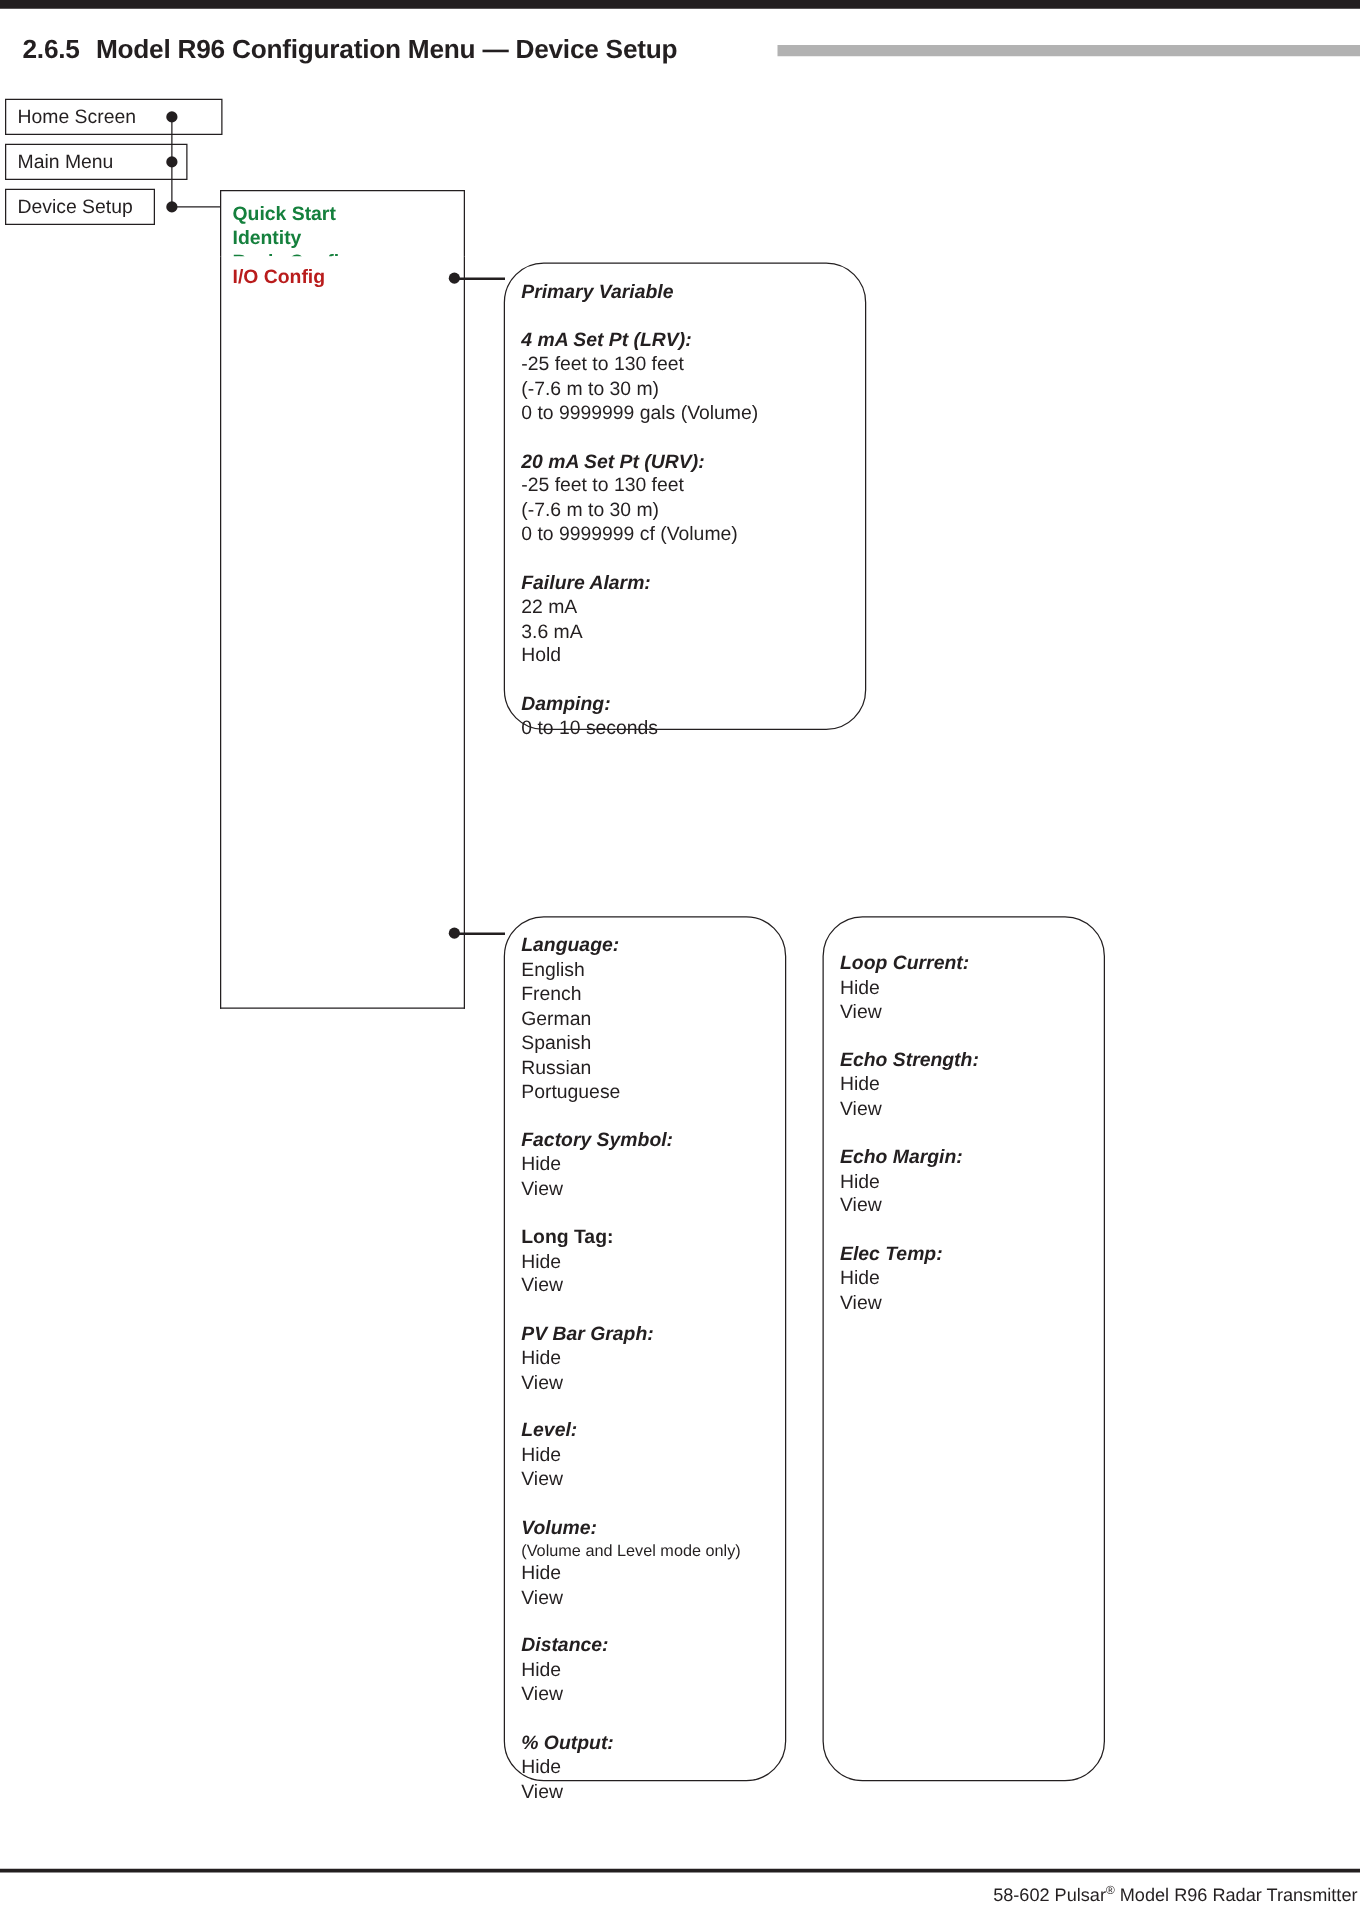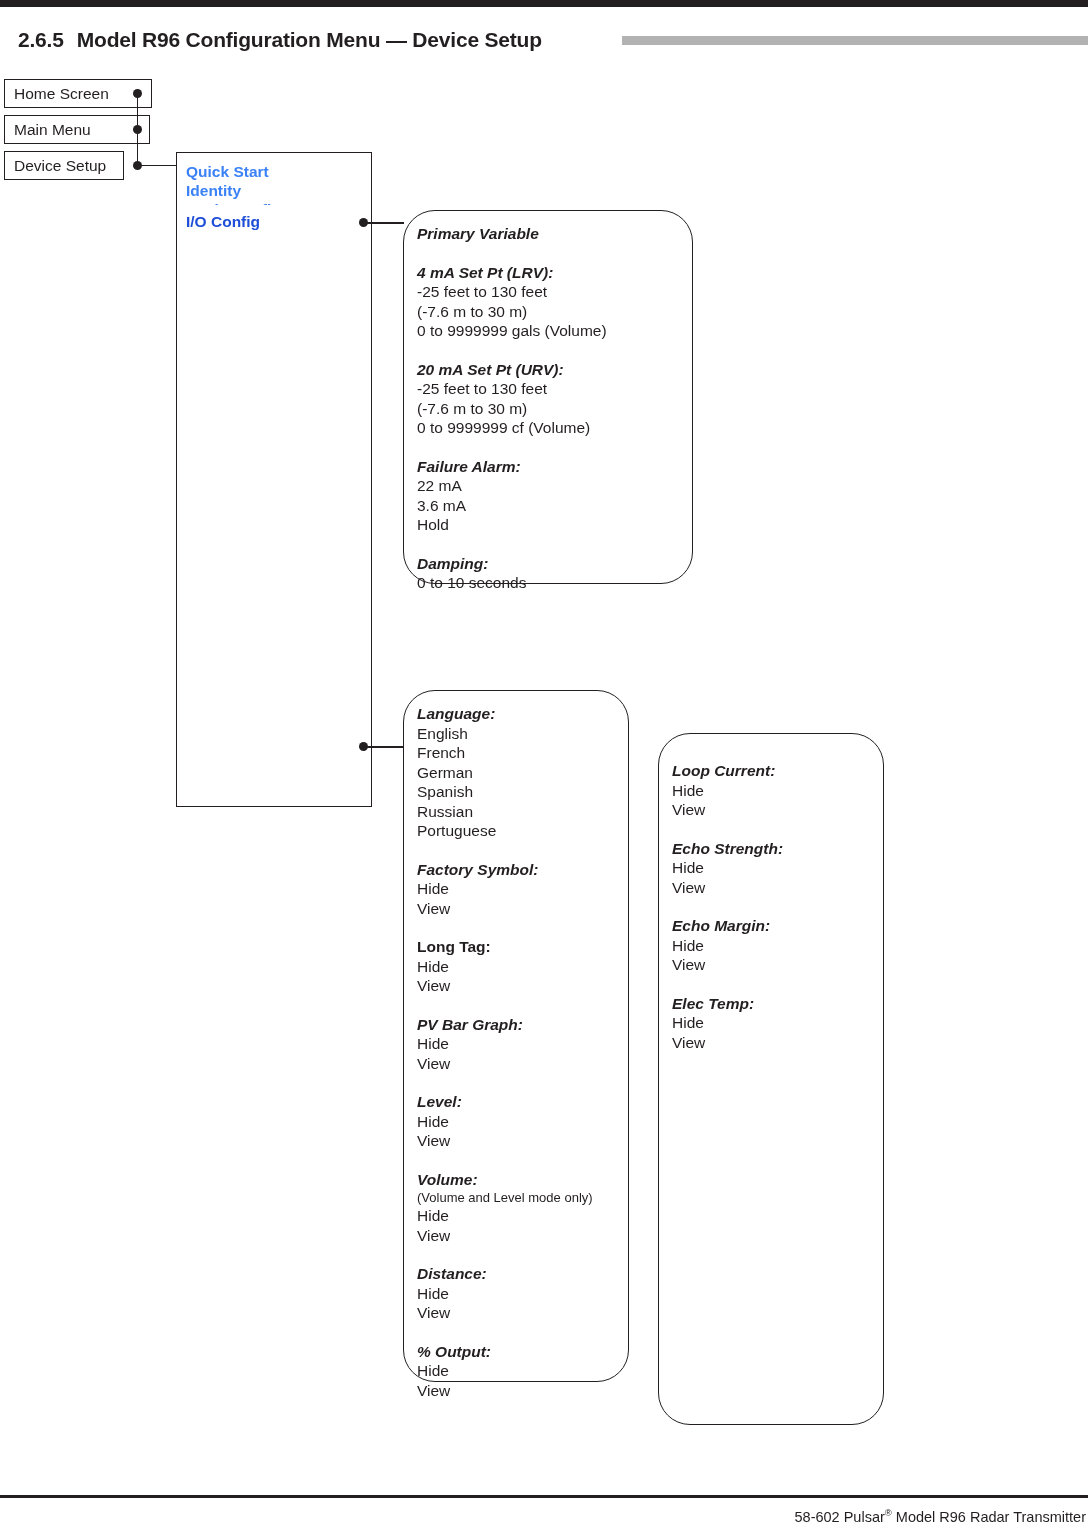--- a/index.html
+++ b/index.html
@@ -85,25 +85,25 @@
   }
 
   
   .menu-box {
     padding: 9px 0 0 9px;
   }
   .menu-item {
     font-size: 15.5px;
     font-weight: bold;
     line-height: 19.2px;
-    color: #3b82f6;
+    color: #15803d;
     white-space: nowrap;
   }
   .menu-item.active {
-    color: #1d4ed8;
+    color: #b91c1c;
   }
 
   
   .detail-box {
     padding: 13px 0 0 13px;
     border-radius: 32px;
   }
   .p-head {
     font-size: 15.5px;
     font-weight: bold;
@@ -155,21 +155,21 @@
 <body>
 
 <div class="top-rule"></div>
 
 <div class="section-head">
   <span class="section-num">2.6.5</span>
   <span class="section-title">Model R96 Configuration Menu — Device Setup</span>
 </div>
 <div class="head-bar"></div>
 
-<div class="box nav-box" style="left:4px; top:79px; width:148px; height:29px;">
+<div class="box nav-box" style="left:4px; top:79px; width:174px; height:29px;">
   <span>Home Screen</span>
 </div>
 <div class="dot" style="left:133px; top:89px;"></div>
 
 <div class="box nav-box" style="left:4px; top:115px; width:146px; height:29px;">
   <span>Main Menu</span>
 </div>
 <div class="dot" style="left:133px; top:125px;"></div>
 
 <div class="box nav-box" style="left:4px; top:151px; width:120px; height:29px;">
@@ -216,21 +216,21 @@
   <div class="p-head">Failure Alarm:</div>
   <div class="p-val">22 mA</div>
   <div class="p-val">3.6 mA</div>
   <div class="p-val">Hold</div>
   <div class="p-gap"></div>
 
   <div class="p-head">Damping:</div>
   <div class="p-val">0 to 10 seconds</div>
 </div>
 
-<div class="box detail-box" style="left:403px; top:690px; width:226px; height:692px;">
+<div class="box detail-box" style="left:403px; top:733px; width:226px; height:692px;">
 
   <div class="p-head">Language:</div>
   <div class="p-val">English</div>
   <div class="p-val">French</div>
   <div class="p-val">German</div>
   <div class="p-val">Spanish</div>
   <div class="p-val">Russian</div>
   <div class="p-val">Portuguese</div>
   <div class="p-gap"></div>
 

